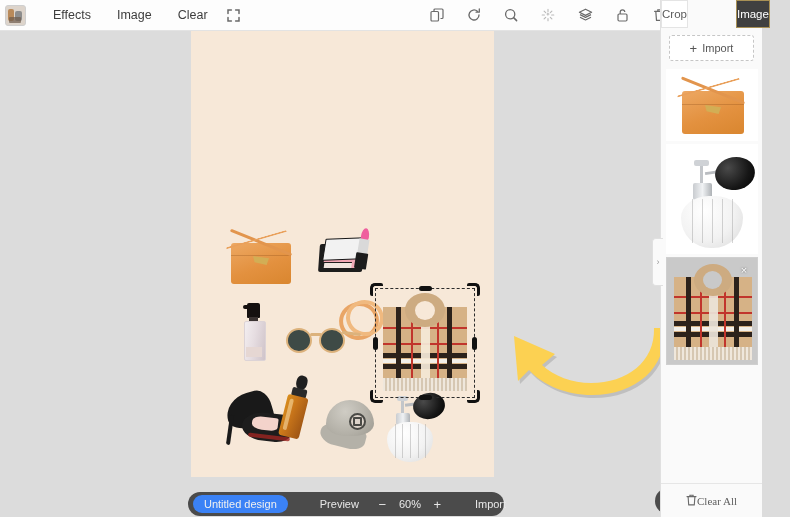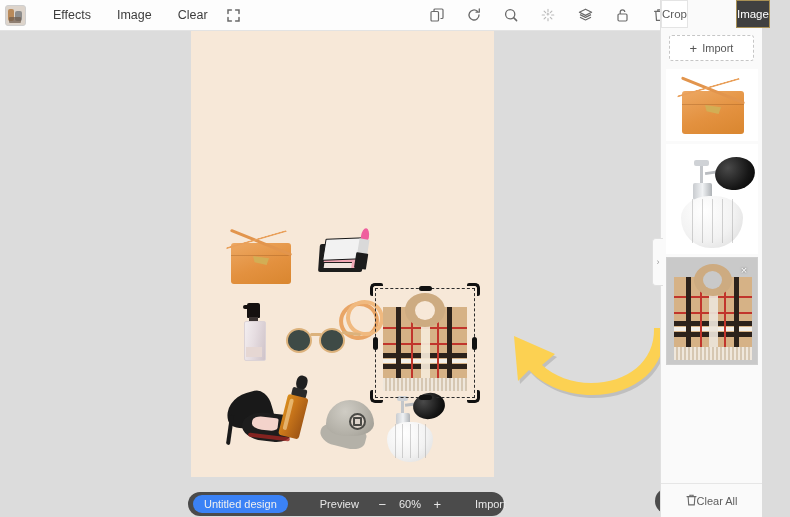--- a/index.html
+++ b/index.html
@@ -224,21 +224,21 @@
     line-height:12px;text-align:center;cursor:pointer;text-shadow:0 0 2px rgba(0,0,0,.6);
   }
   .panel-collapse{
     position:absolute;left:-9px;top:238px;width:10px;height:46px;background:#fafafa;
     border:1px solid #e0e0e0;border-right:none;border-radius:4px 0 0 4px;
     display:flex;align-items:center;justify-content:center;font-size:9px;color:#9a9a9a;cursor:pointer;
   }
   .clearall{
     position:absolute;left:0;bottom:0;width:100%;height:34px;border-top:1px solid #e6e6e6;
     display:flex;align-items:center;justify-content:center;
-    font-size:11px;color:#5e5e5e;cursor:pointer;background:#fafafa;box-sizing:border-box;
+    font-size:11px;color:#5e5e5e;cursor:pointer;background:#fafafa;box-sizing:border-box;font-family:Liberation Serif, serif;
   }
 </style>
 </head>
 <body>
 
 <div id="app">
 
   <div class="toolbar">
     <div class="logo">
       <div class="l1"></div>

